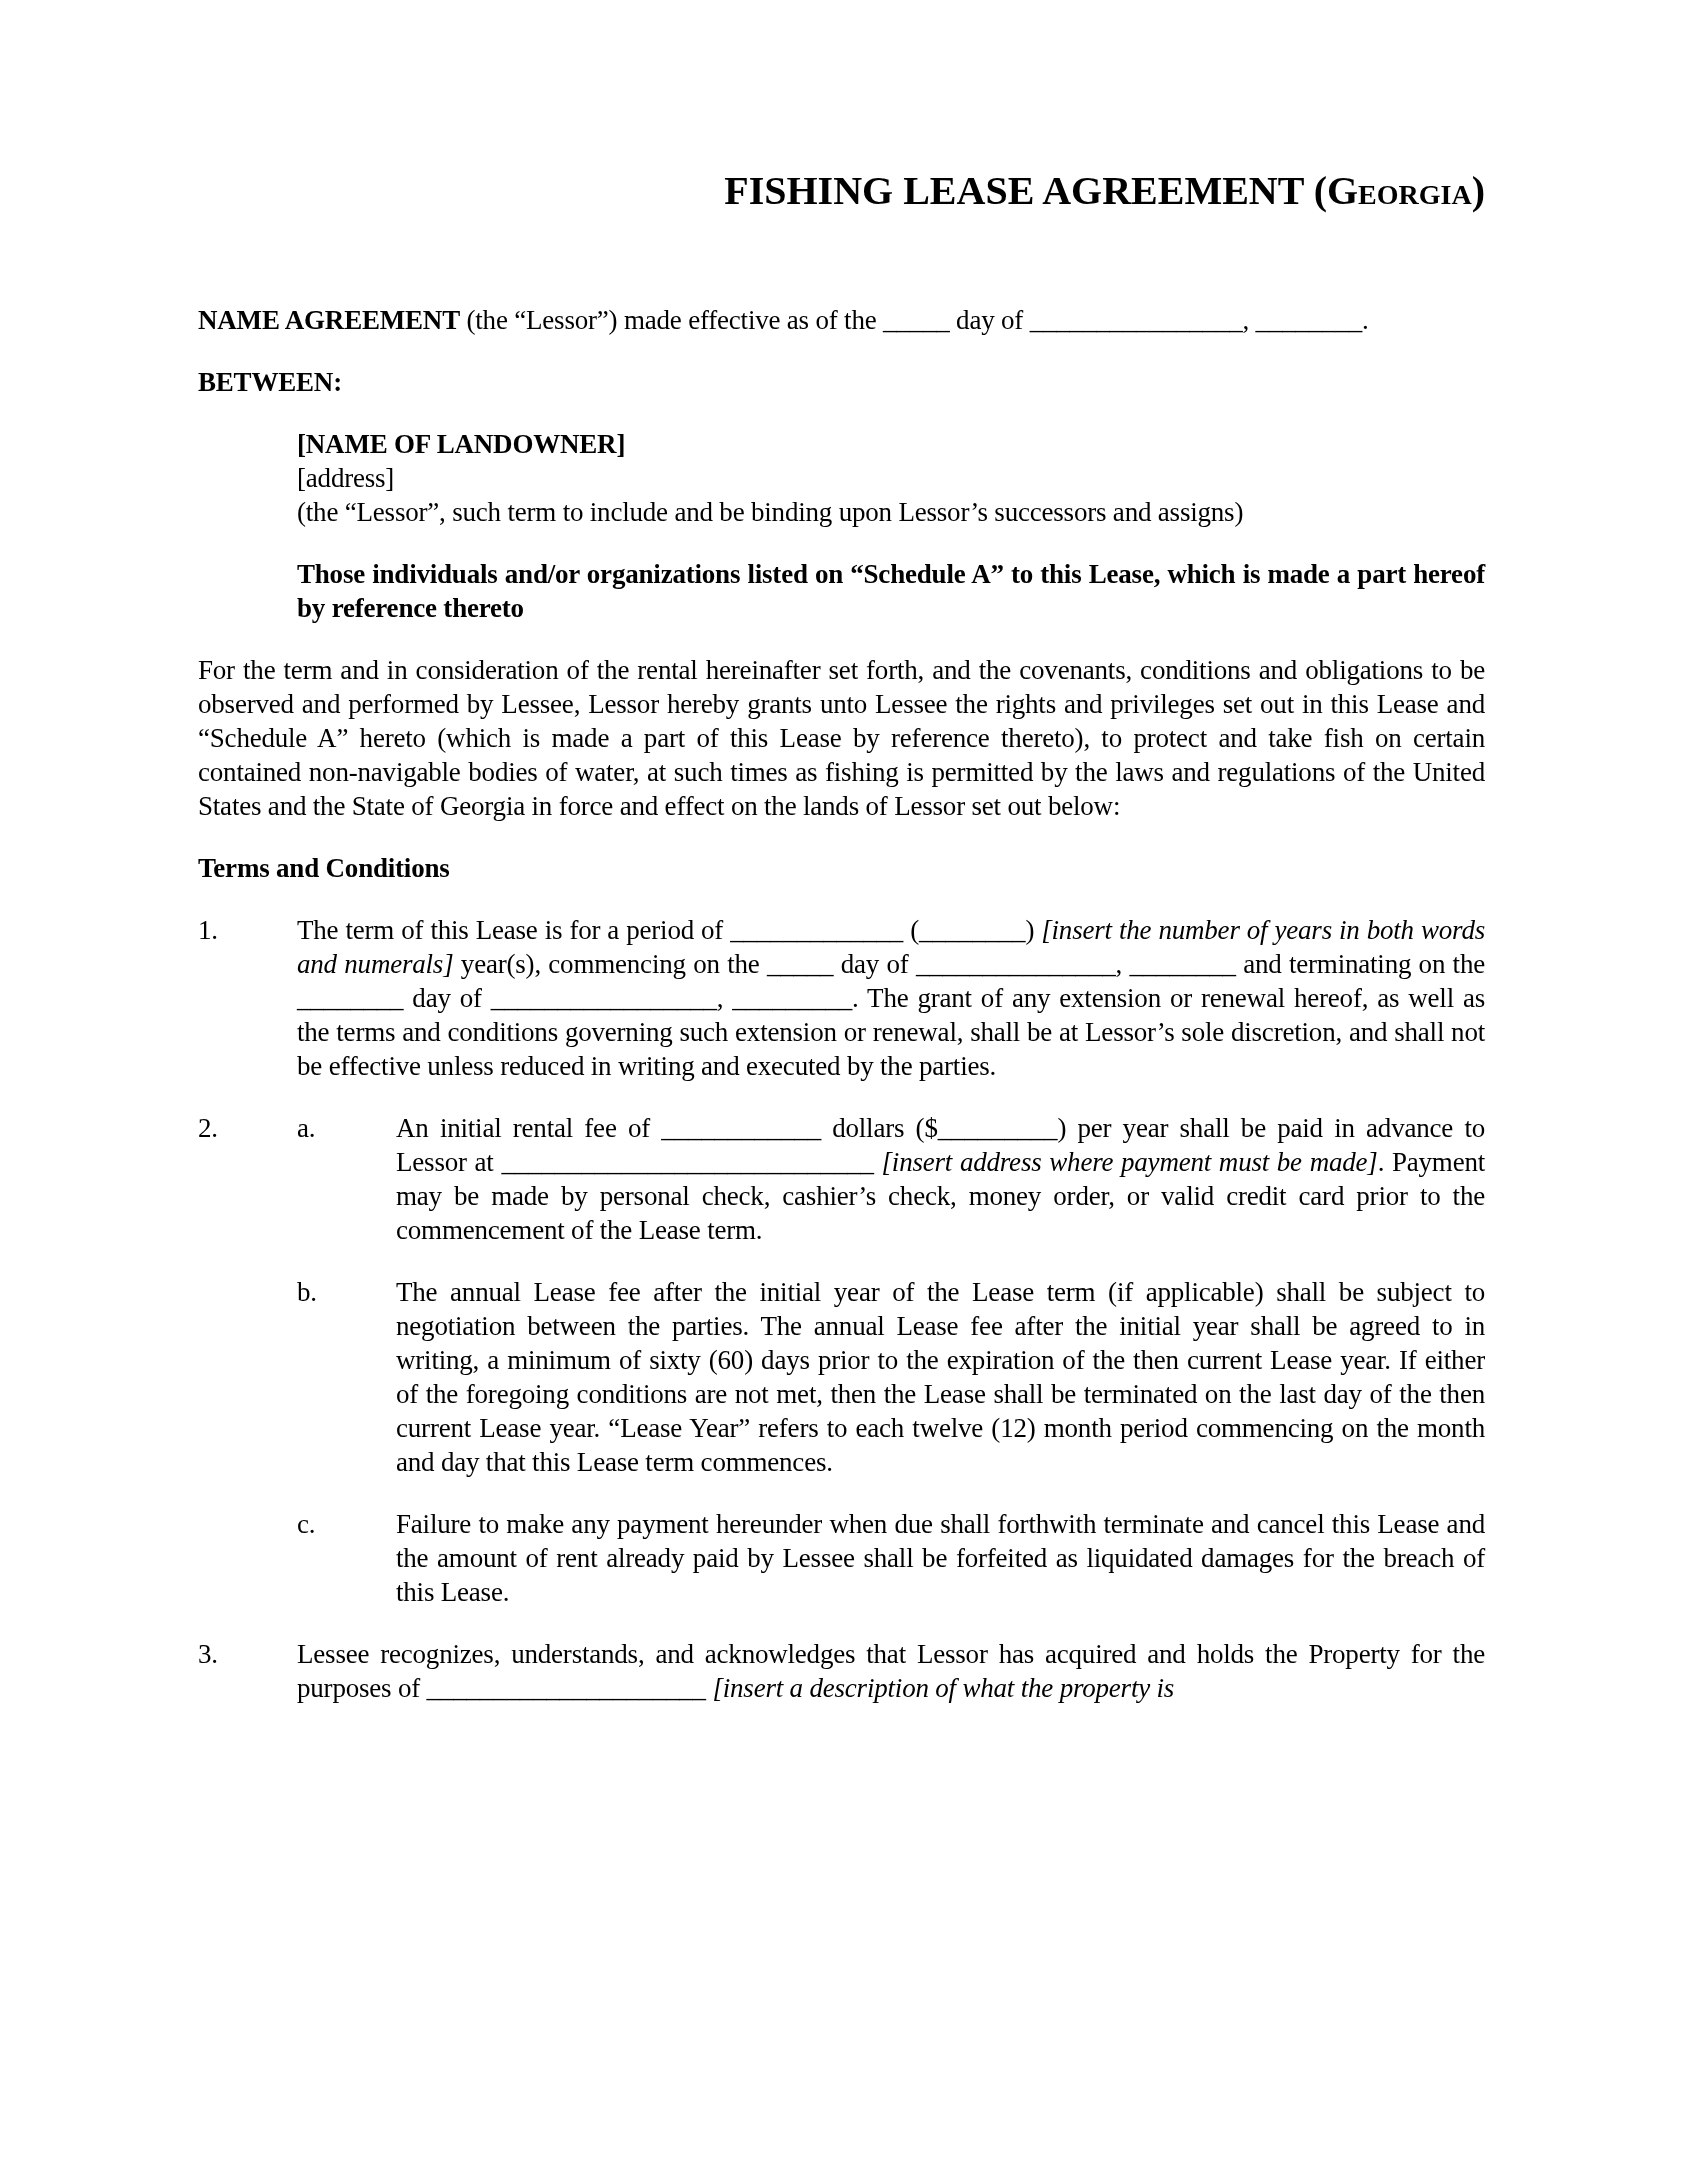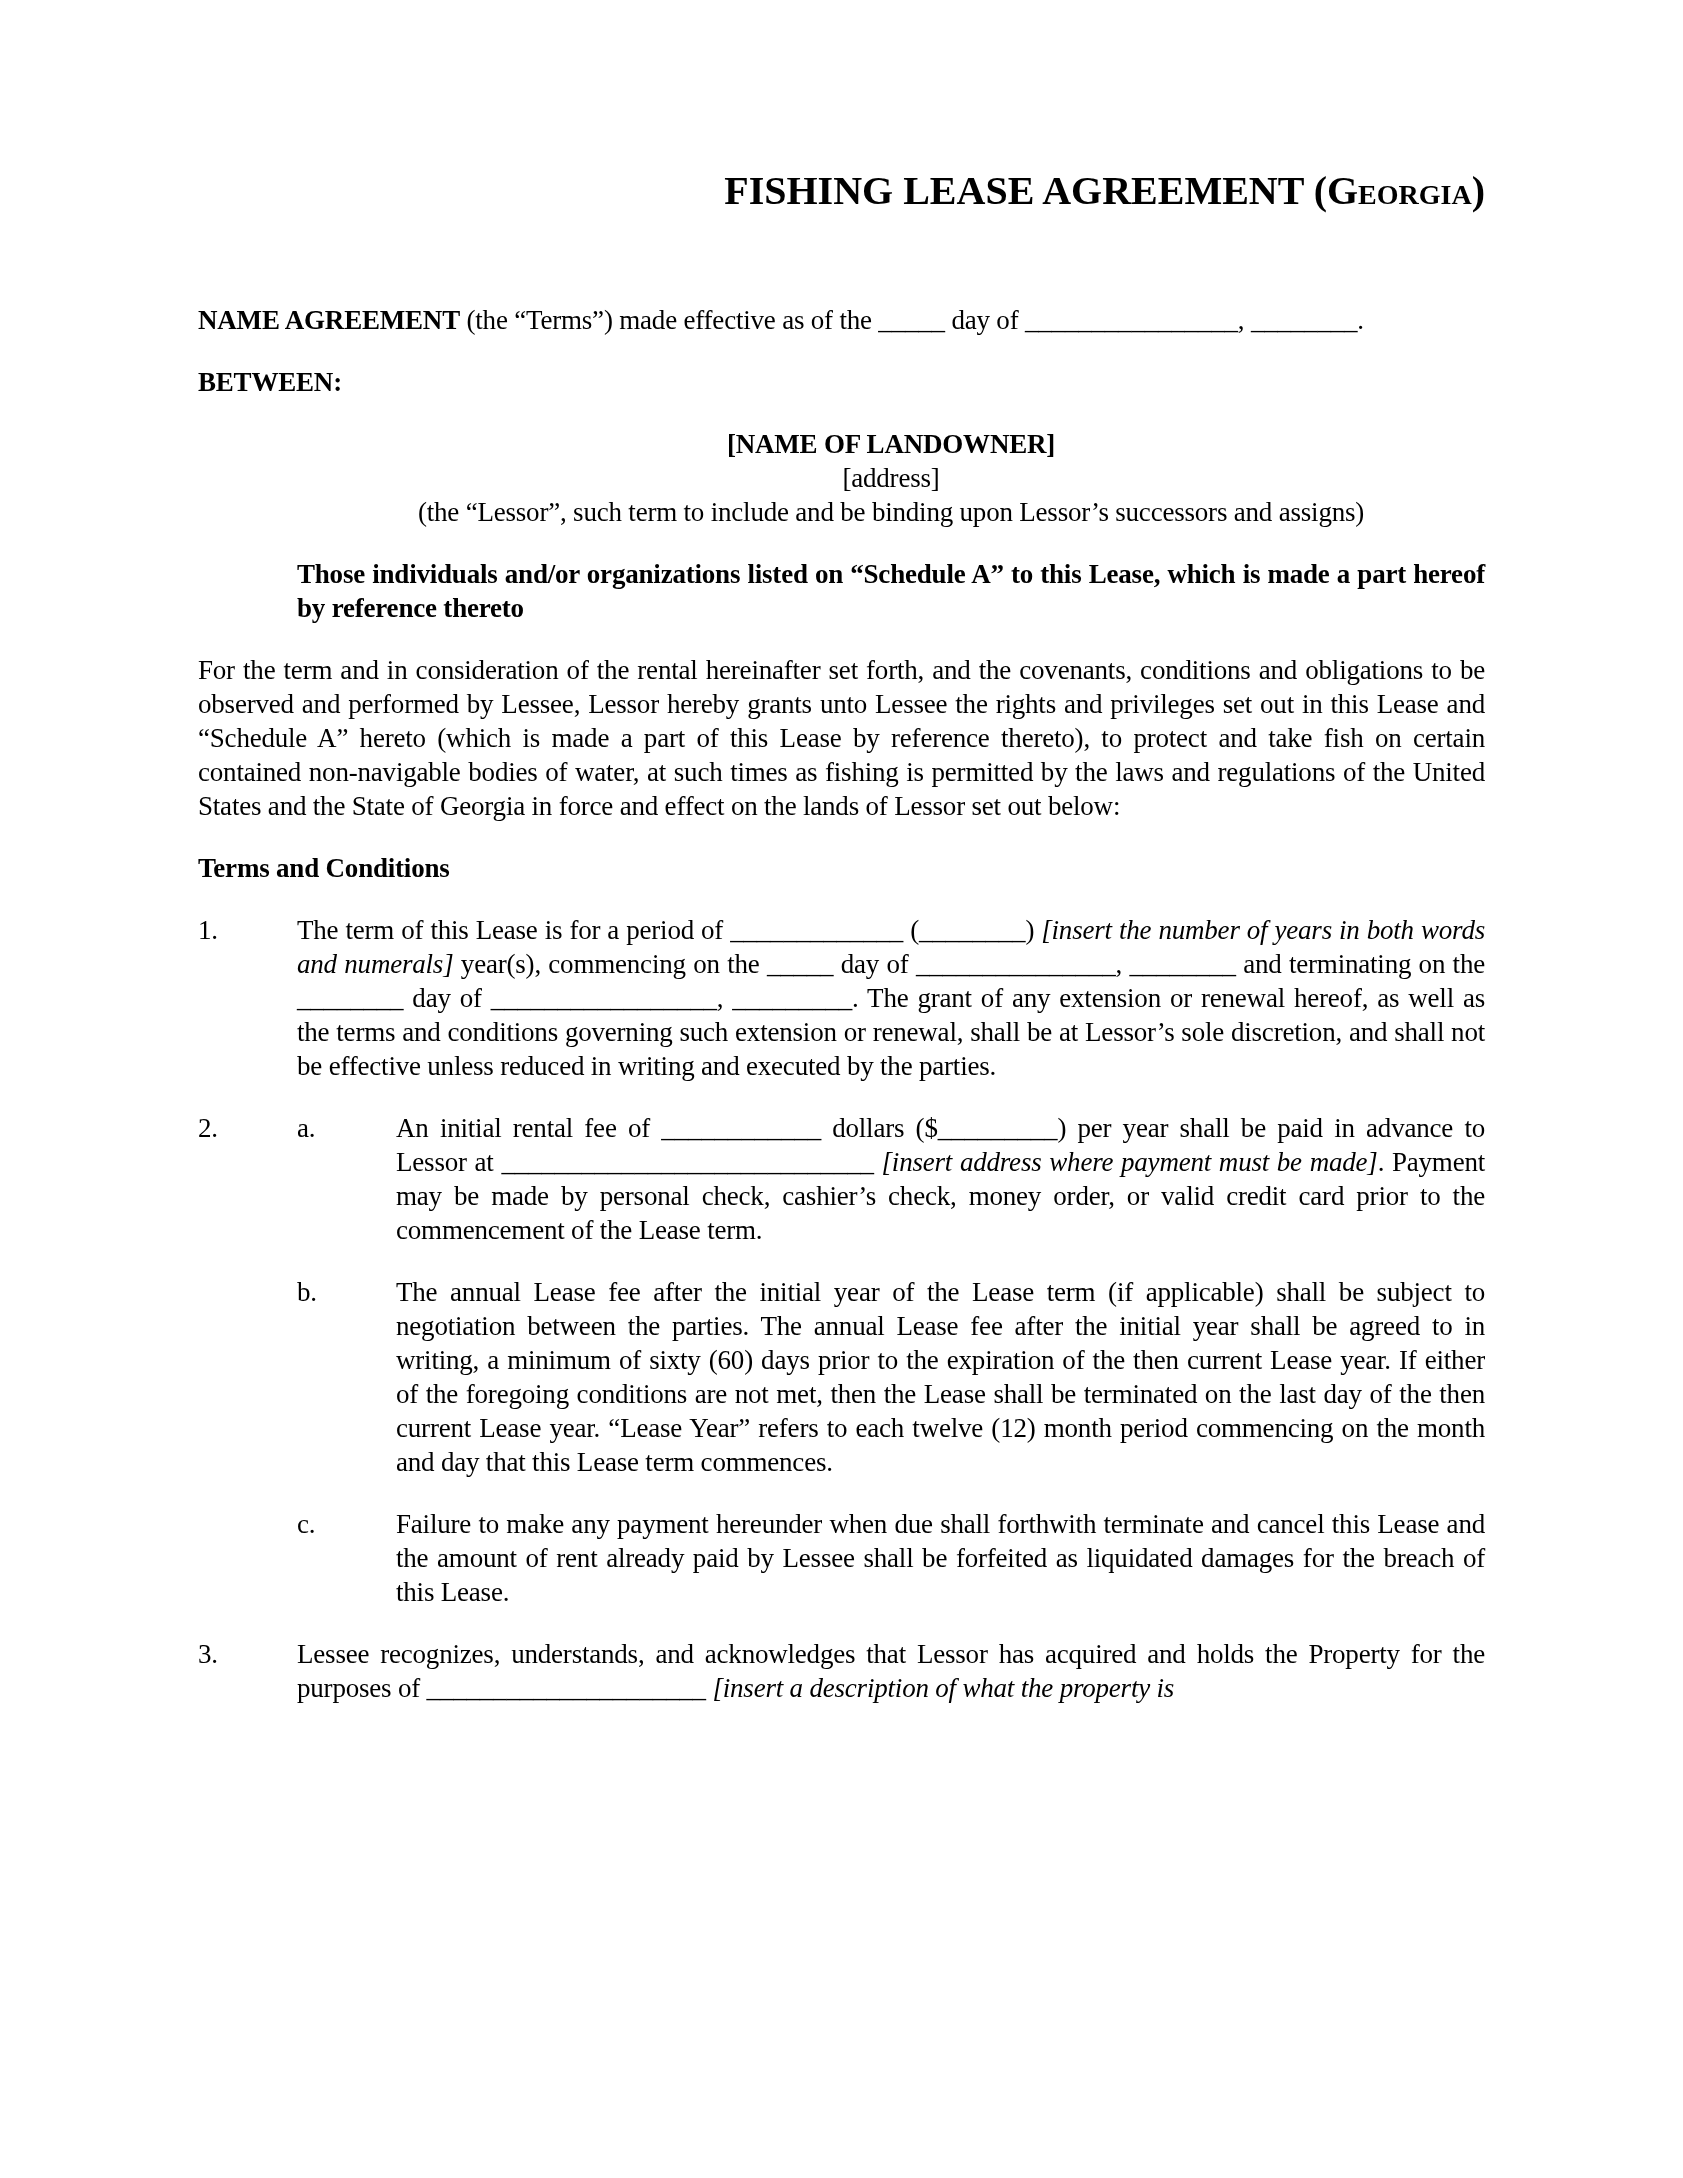--- a/index.html
+++ b/index.html
@@ -21,21 +21,21 @@
   .title {
     margin: 0 0 89px 0;
     text-align: right;
     font-size: 40px;
     line-height: 46px;
     font-weight: bold;
     letter-spacing: 0;
   }
   .smallcaps { font-variant: small-caps; }
   p { margin: 0 0 28px 0; }
-  .block { margin: 0 0 28px 0; text-align: center; }
+  .block { margin: 0 0 28px 0; }
   .block p { margin: 0; }
   .indent { margin-left: 99px; }
   .justify { text-align: justify; }
   .bold { font-weight: bold; }
   .italic { font-style: italic; }
   .clause {
     display: grid;
     grid-template-columns: 99px 1fr;
     margin: 0 0 28px 0;
   }
@@ -47,21 +47,21 @@
   .subclause:last-child { margin-bottom: 0; }
   .clause-num { font-weight: normal; }
 </style>
 </head>
 <body>
 
 <div class="page">
 
   <h1 class="title"><span>FISHING LEASE AGREEMENT (</span><span class="smallcaps">Georgia</span><span>)</span></h1>
 
-  <p class="justify"><span class="bold">NAME AGREEMENT</span><span> (the “Terms”) made effective as of the _____ day of ________________, ________.</span></p>
+  <p class="justify"><span class="bold">NAME AGREEMENT</span><span> (the “Lessor”) made effective as of the _____ day of ________________, ________.</span></p>
 
   <p class="bold">BETWEEN:</p>
 
   <div class="block indent">
     <p class="bold">[NAME OF LANDOWNER]</p>
     <p>[address]</p>
     <p>(the “Lessor”, such term to include and be binding upon Lessor’s successors and assigns)</p>
   </div>
 
 

